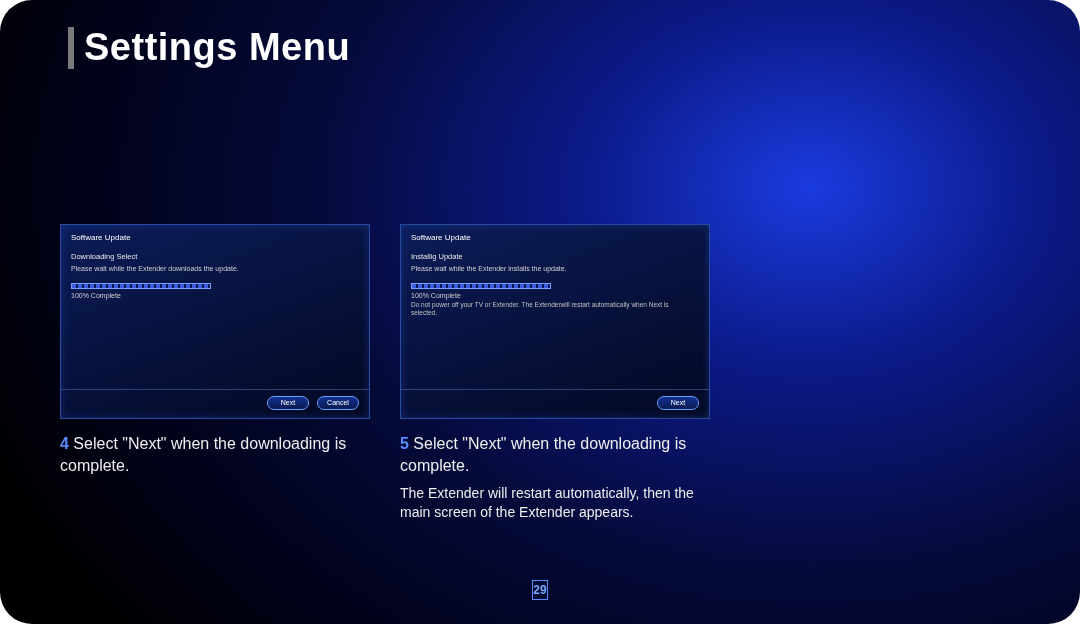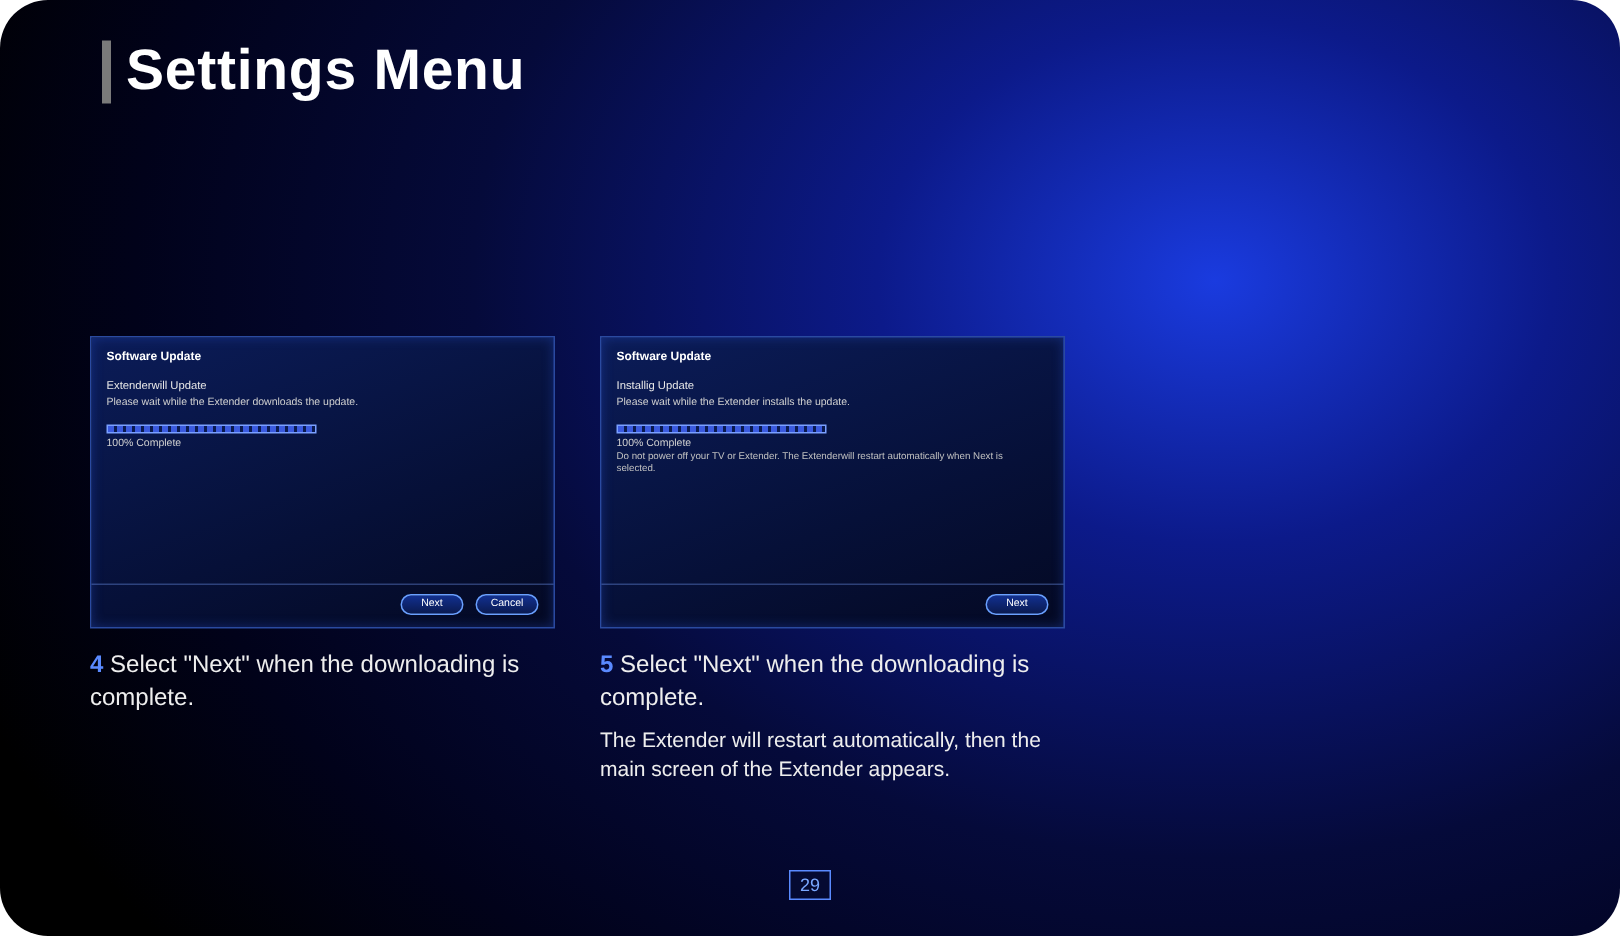--- a/index.html
+++ b/index.html
@@ -21,21 +21,21 @@
   .panel-col { width: 310px; }
   .dialog {
     width: 310px; height: 195px;
     background: linear-gradient(160deg, #0b1c58 0%, #061038 60%, #040923 100%);
     border: 1px solid #2a4aa0;
     box-shadow: 0 0 8px rgba(40,80,200,0.4) inset;
     position: relative;
     padding: 8px 10px 0 10px;
     font-size: 7.5px;
   }
-  .dialog .hdr { font-weight: 700; color: #fff; font-size: 8px; margin-bottom: 10px; }
+  .dialog .hdr { font-weight: 400; color: #fff; font-size: 8px; margin-bottom: 10px; }
   .dialog .sub { font-weight: 400; color: #e8e8e8; font-size: 7.5px; margin-top: 6px; }
   .dialog .msg { font-size: 7px; color: #d0d0d0; margin-top: 3px; line-height: 1.3; }
   .progress {
     margin-top: 10px;
     width: 140px; height: 6px;
     border: 1px solid #7aa0ff;
     background: repeating-linear-gradient(90deg, #3a5adf 0 4px, #0a1a50 4px 6px);
   }
   .pct { font-size: 7px; color: #d0d0d0; margin-top: 3px; }
   .note { font-size: 6.5px; color: #c0c0c0; margin-top: 2px; line-height: 1.25; max-width: 260px; }
@@ -54,44 +54,44 @@
     border-top: 1px solid rgba(120,160,255,0.35);
   }
 
   .caption { margin-top: 14px; font-size: 16px; color: #eee; line-height: 1.35; }
   .caption .num { color: #5a8aff; font-weight: 600; }
   .caption2 { margin-top: 8px; font-size: 14px; color: #eee; line-height: 1.35; }
 
   .pagebox {
     position: absolute; left: 50%; transform: translateX(-50%);
     bottom: 24px;
-    width: 28px; height: 20px;
+    width: 16px; height: 20px;
     border: 1px solid #5a8aff;
     color: #7aa8ff;
-    font-size: 12px; font-weight: 400;
+    font-size: 12px; font-weight: 700;
     display: flex; align-items: center; justify-content: center;
     background: rgba(10,20,60,0.3);
   }
 </style>
 </head>
 <body>
 
 <div class="page">
 
   <div class="title-row">
     <div class="title-bar"></div>
     <div class="title-text">Settings Menu</div>
   </div>
 
   <div class="panels">
 
     <div class="panel-col">
       <div class="dialog">
         <div class="hdr">Software Update</div>
-        <div class="sub">Extenderwill Update</div>
+        <div class="sub">Downloading Select</div>
         <div class="msg">Please wait while the Extender downloads the update.</div>
         <div class="progress"></div>
         <div class="pct">100% Complete</div>
         <div class="separator"></div>
         <div class="btnrow">
           <div class="btn">Next</div>
           <div class="btn">Cancel</div>
         </div>
       </div>
       <div class="caption">

